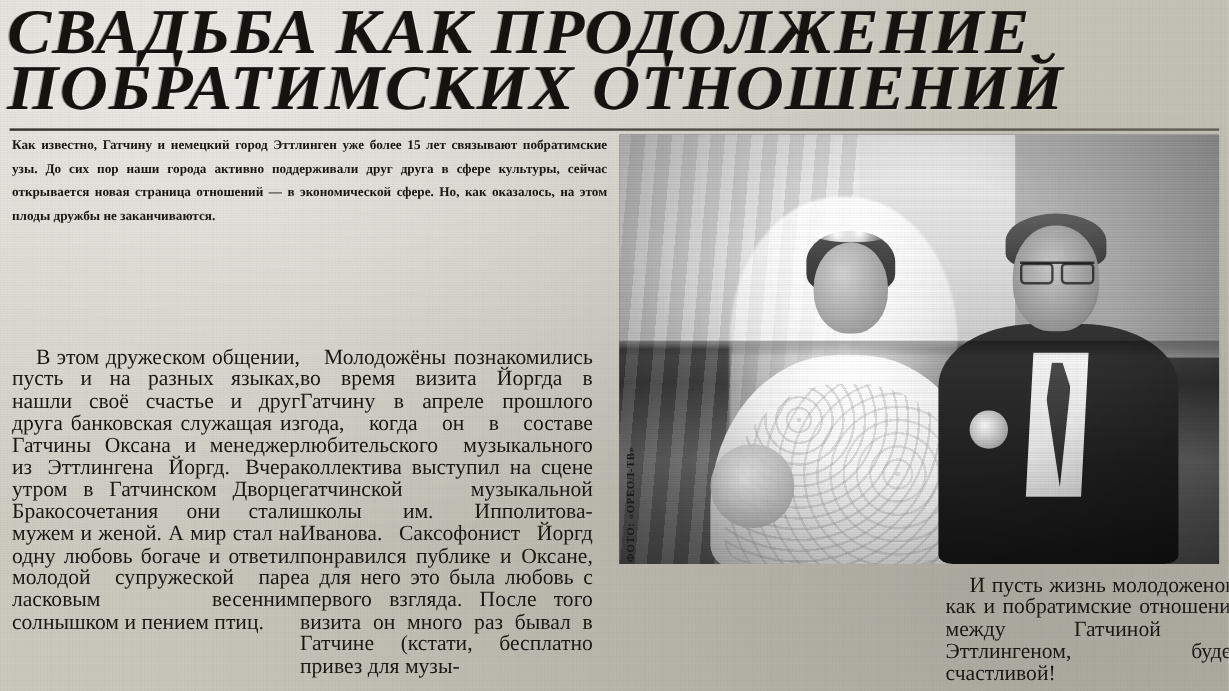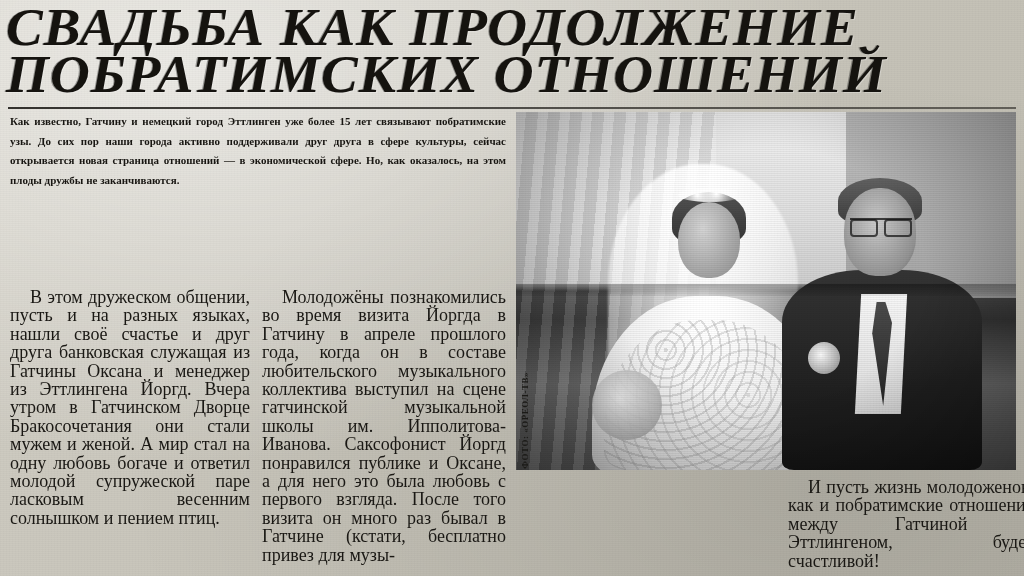--- a/index.html
+++ b/index.html
@@ -89,21 +89,21 @@
     position: absolute;
     font-size: 18px;
     line-height: 18.4px;
     color: #1a1814;
     text-align: justify;
     hyphens: manual;
   }
   .col p { margin: 0; text-indent: 20px; }
 
   .col-1 { left: 10px;  top: 288px; width: 240px; }
-  .col-2 { left: 262px; top: 288px; width: 244px; }
+  .col-2 { left: 250px; top: 288px; width: 244px; }
 
   .col-3 { left: 514px; top: 478px; width: 240px; }
   .col-4 { left: 788px; top: 478px; width: 246px; }
 
   
   .photo {
     position: absolute;
     left: 516px;
     top: 112px;
     width: 500px;

